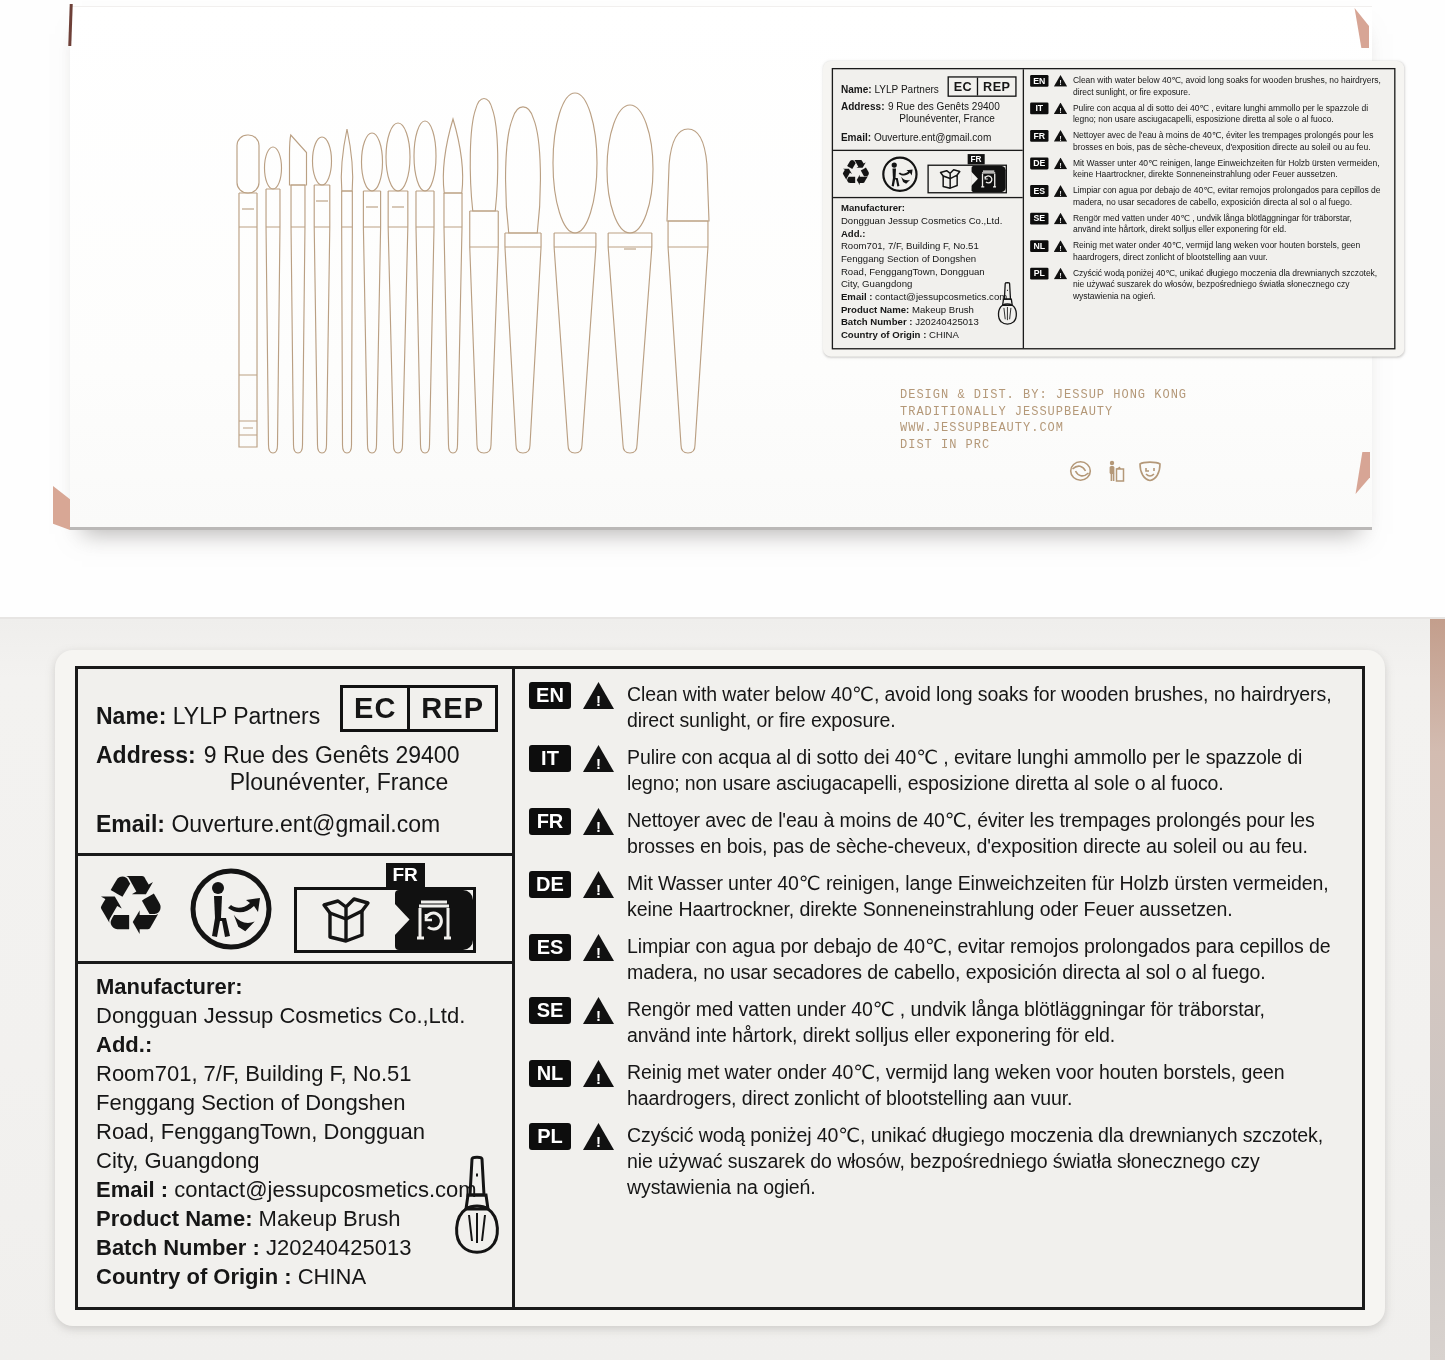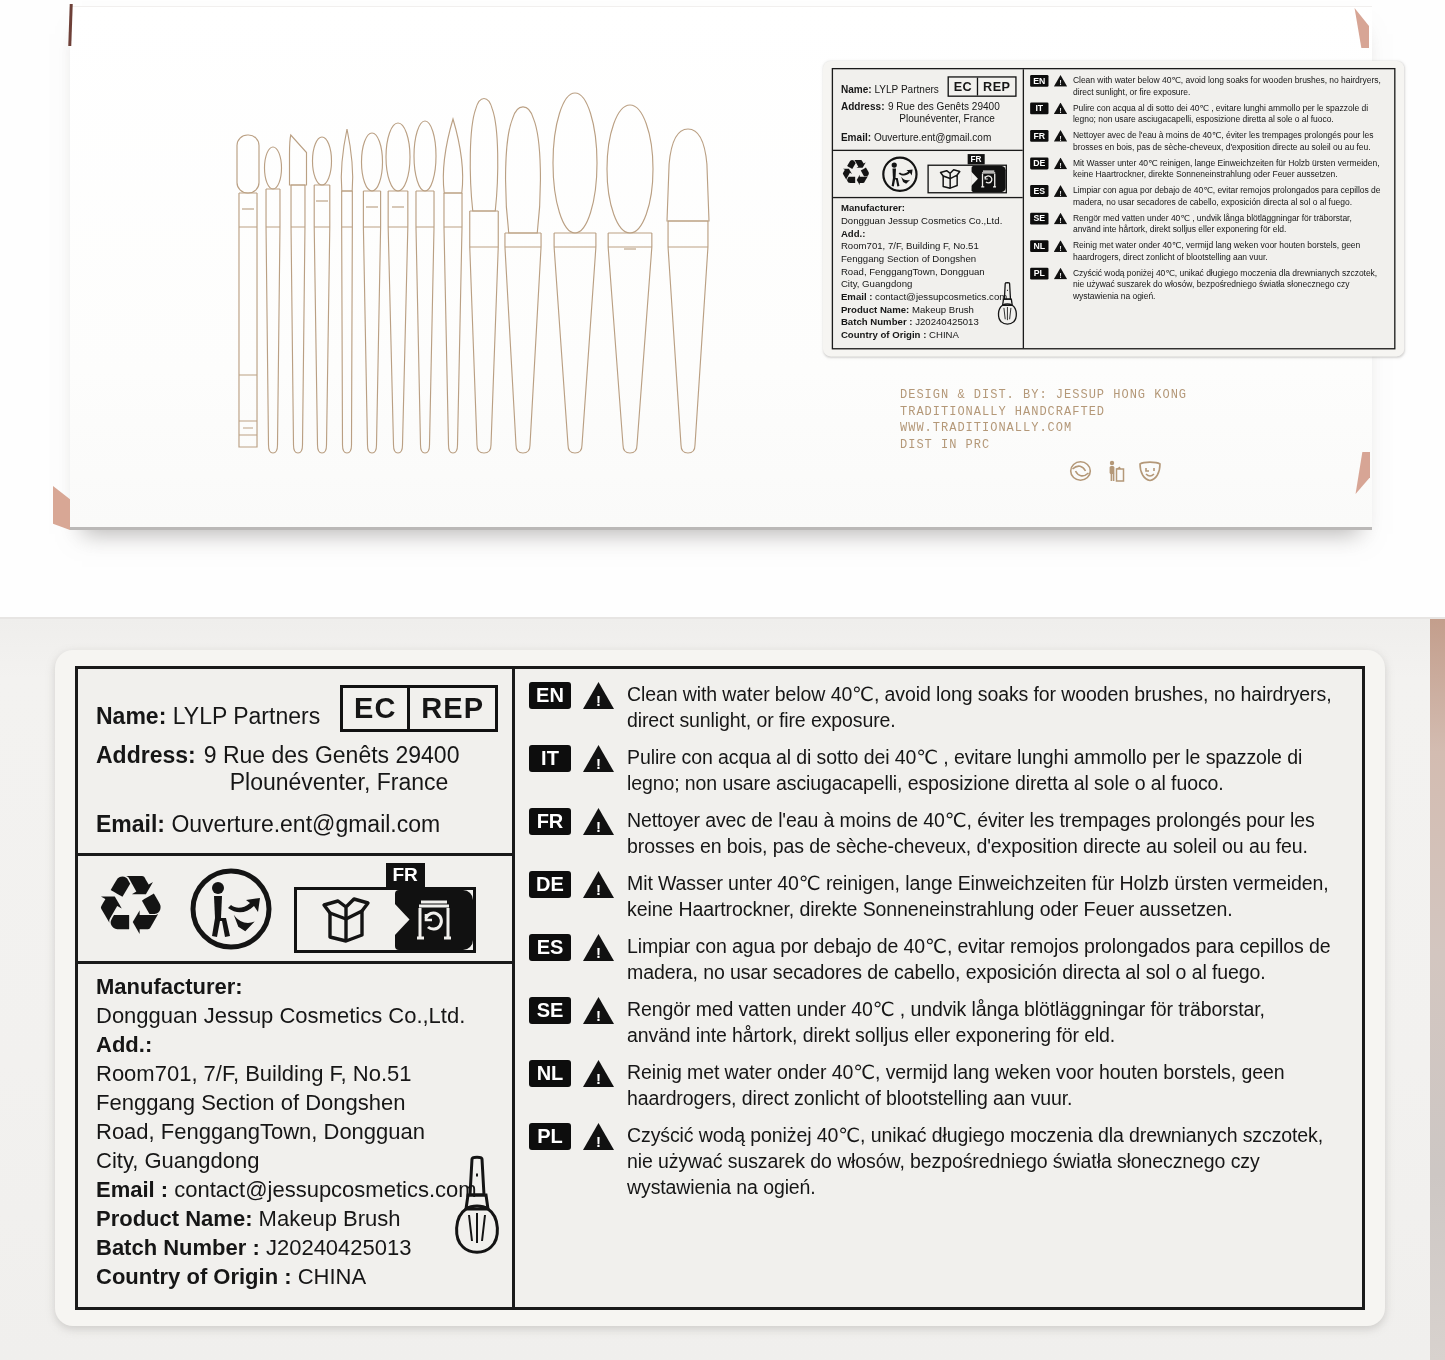--- a/index.html
+++ b/index.html
@@ -298,22 +298,22 @@
                 </span>
           <span class="warn-text">Czyścić wodą poniżej 40℃, unikać długiego moczenia dla drewnianych szczotek, nie używać suszarek do włosów, bezpośredniego światła słonecznego czy wystawienia na ogień.</span>
         </div>
       </div>
     </div>
   </div>
       </div>
 
     <div class="gold-print">
       <div>DESIGN &amp; DIST. BY: JESSUP HONG KONG</div>
-      <div>TRADITIONALLY HANDCRAFTED</div>
-      <div>WWW.TRADITIONALLY.COM</div>
+      <div>TRADITIONALLY JESSUPBEAUTY</div>
+      <div>WWW.JESSUPBEAUTY.COM</div>
       <div>DIST IN PRC</div>
       <div class="gold-icons">
         <svg width="23" height="22" viewBox="0 0 23 22">
           <g fill="none" stroke="#b49878" stroke-width="1.6">
             <ellipse cx="11.5" cy="11" rx="9.8" ry="9.2"></ellipse>
             <path d="M3.5 9 C 9 4, 14 6, 16.5 11 M19.5 13 C 14 18, 9 16, 6.5 11"></path>
           </g>
         </svg>
         <svg width="20" height="22" viewBox="0 0 20 22">
           <g fill="#b49878">

